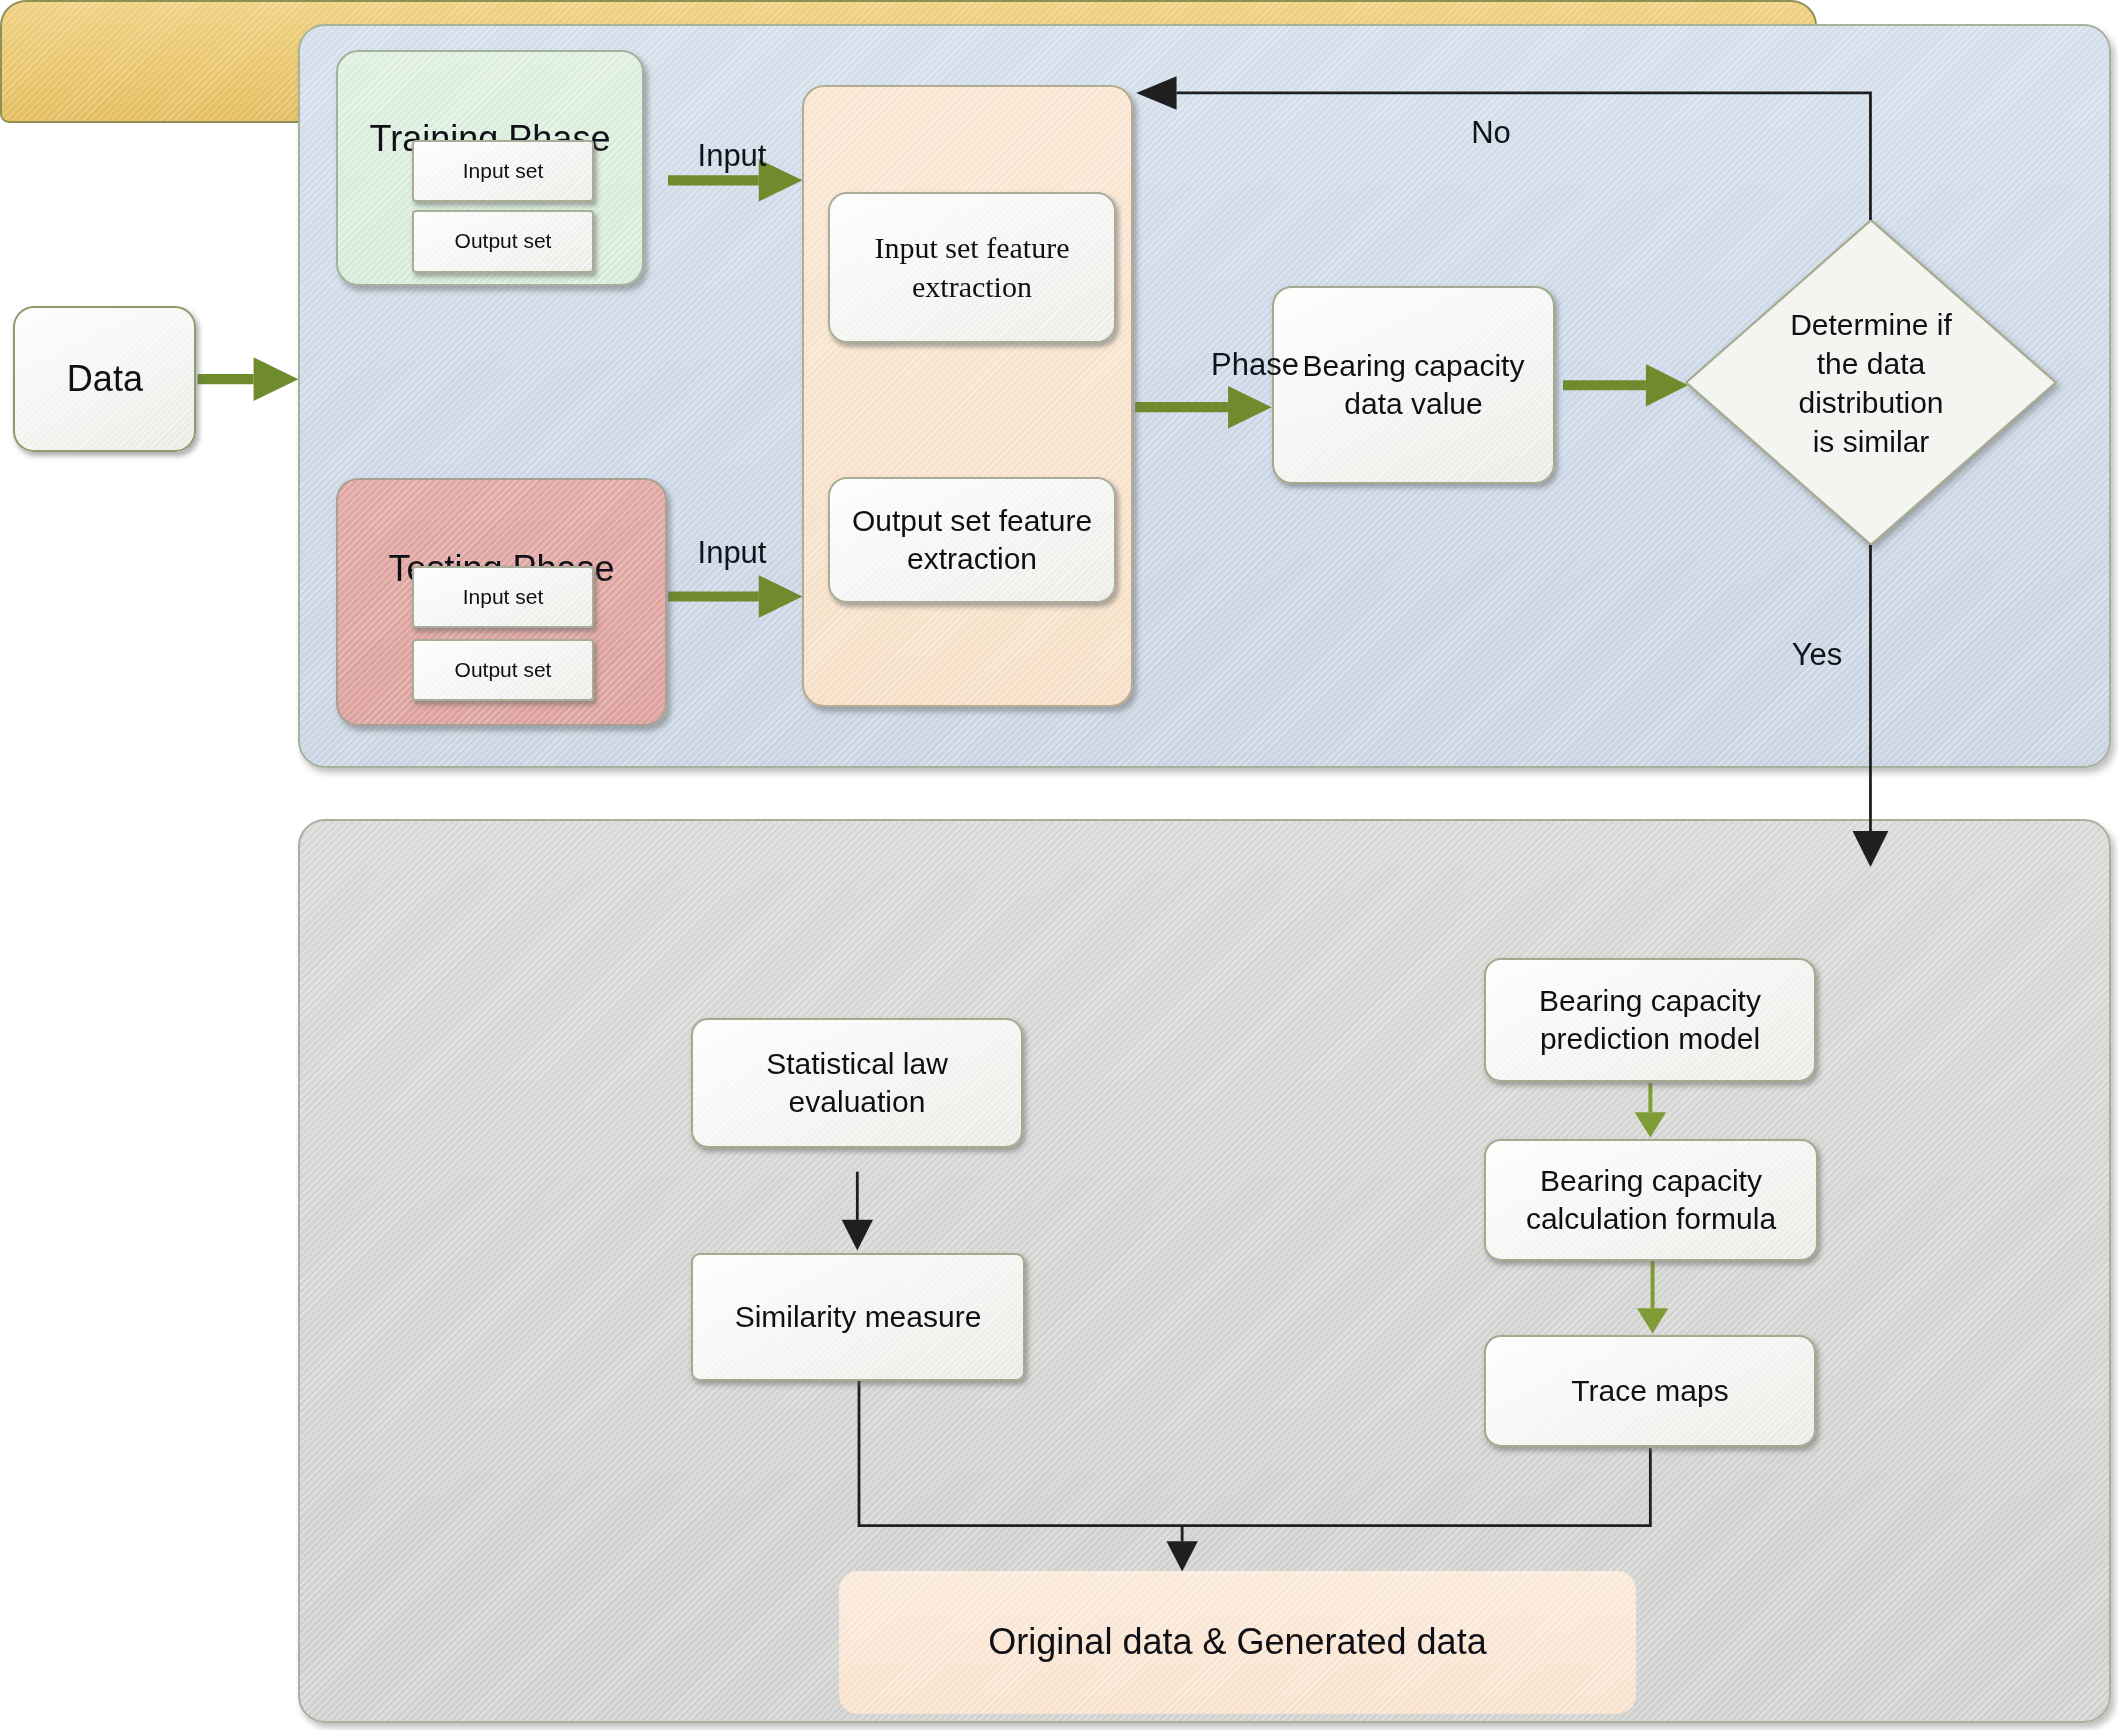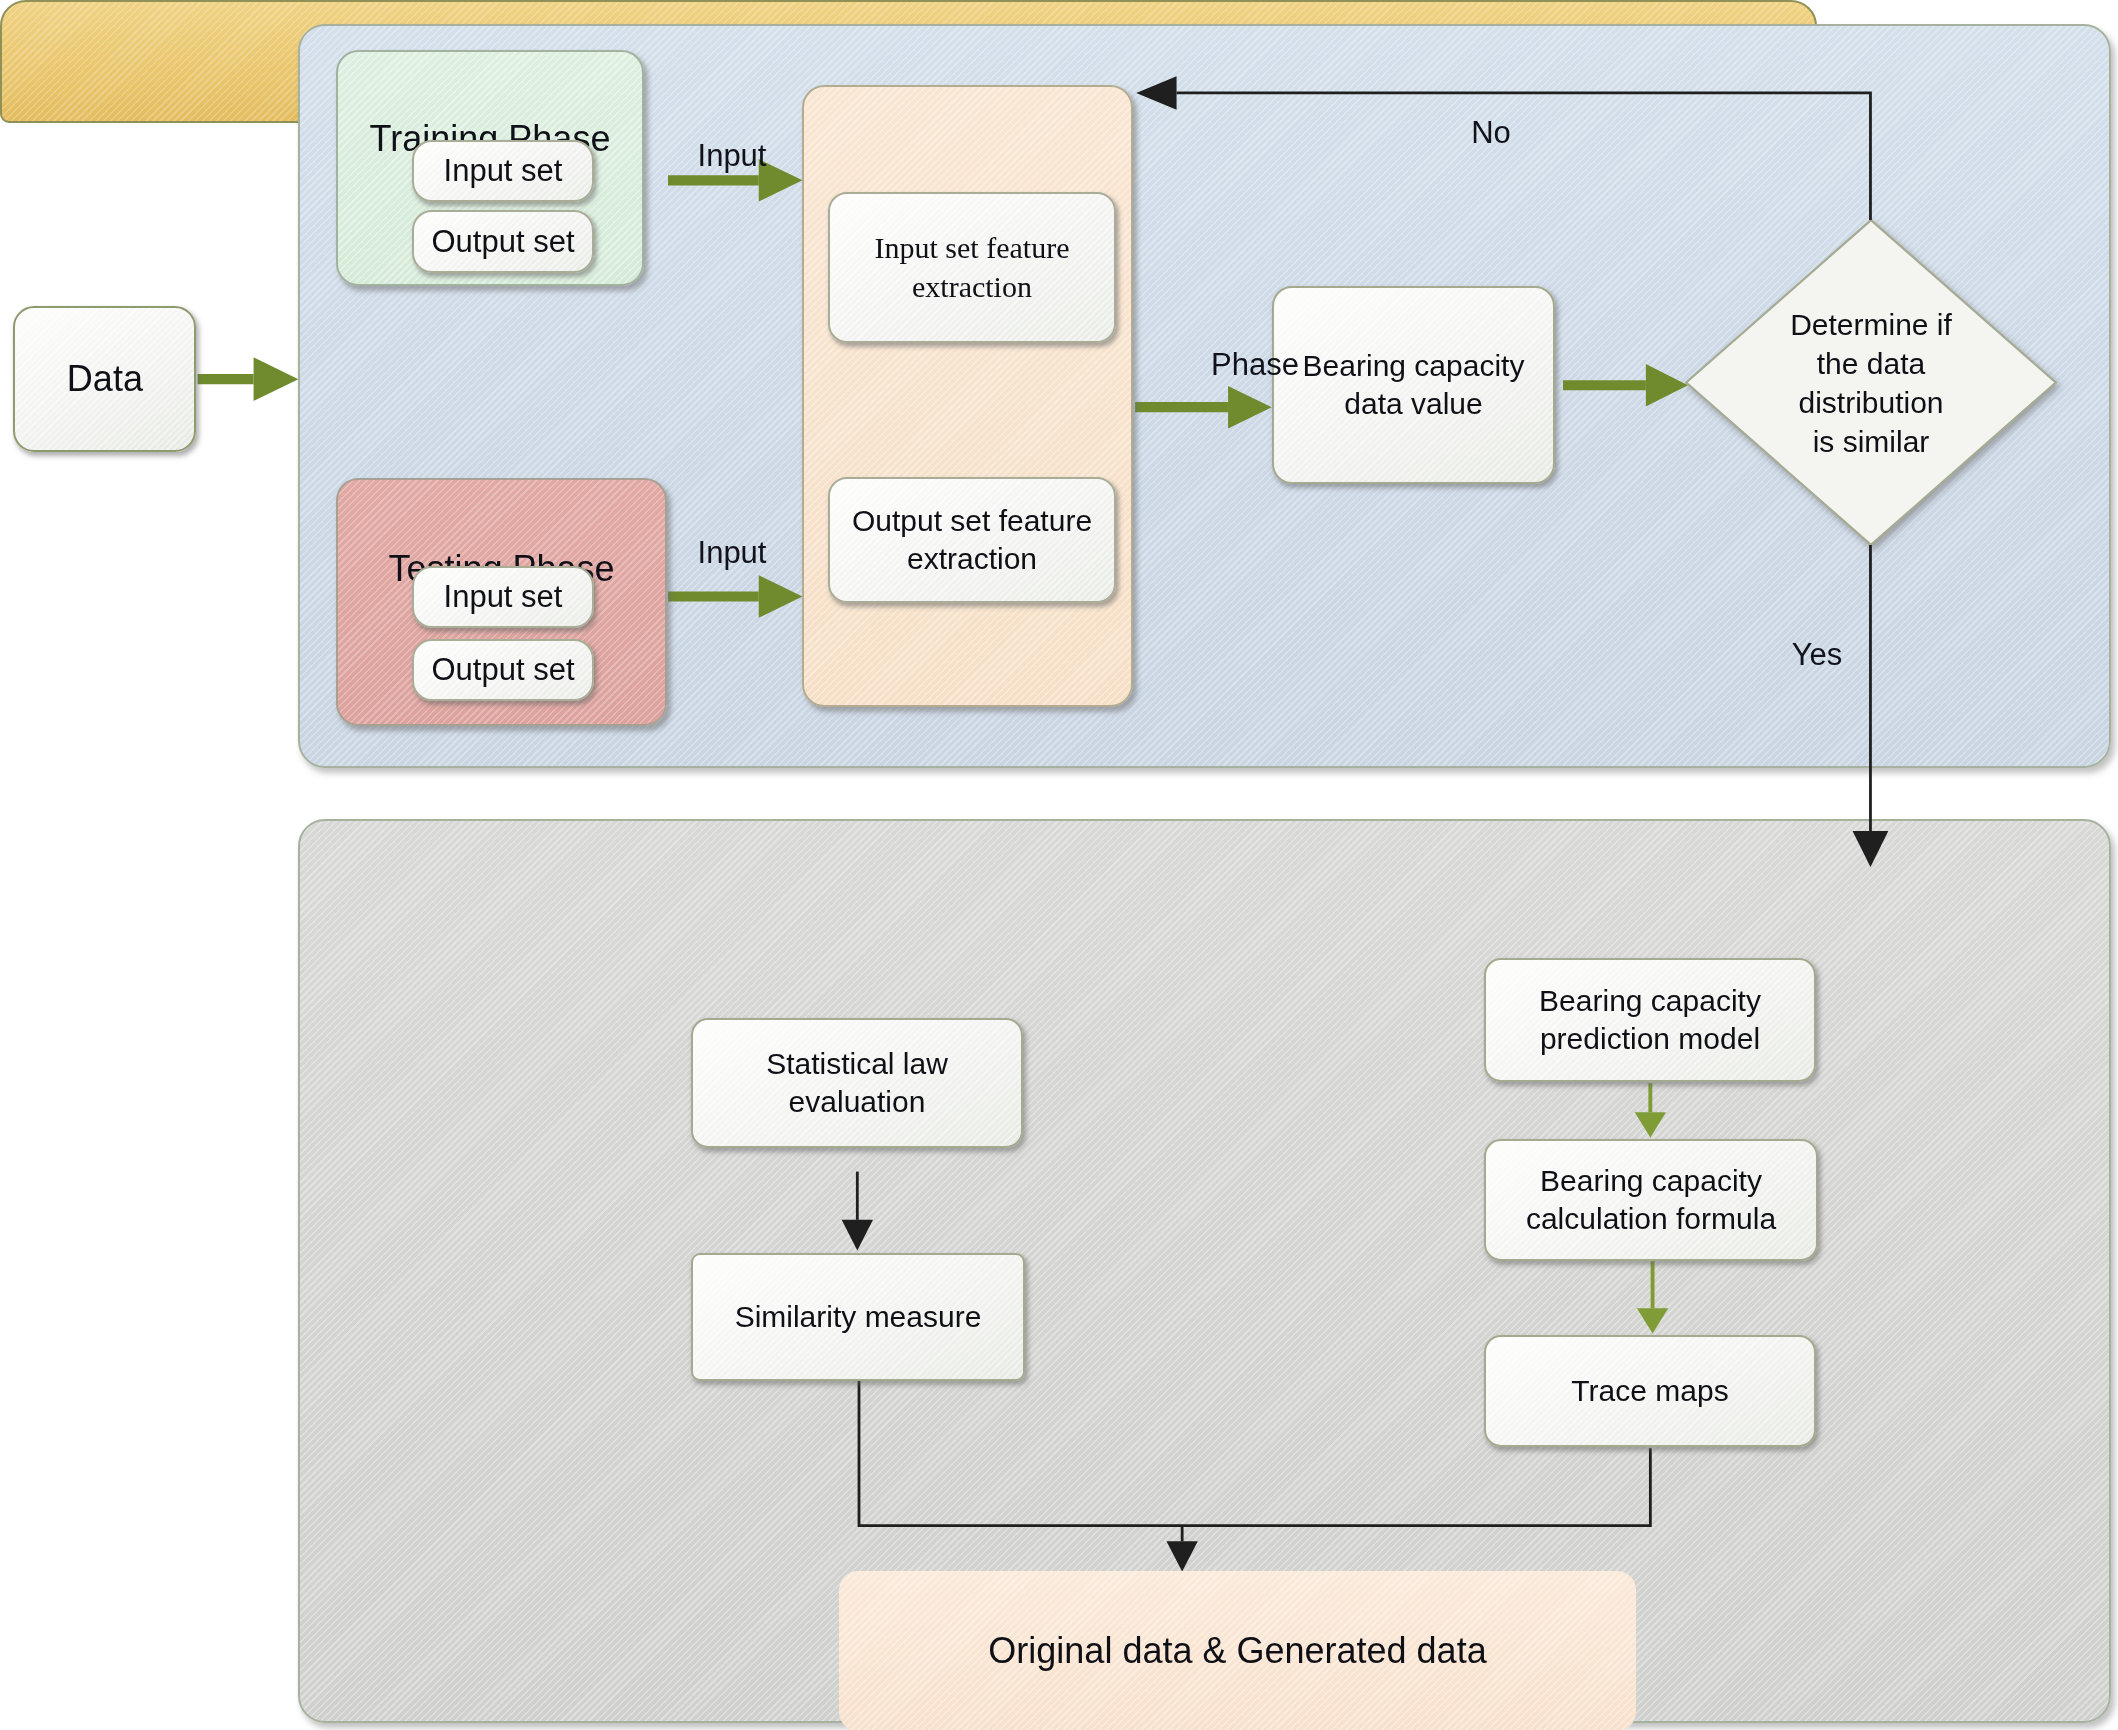--- a/index.html
+++ b/index.html
@@ -36,21 +36,21 @@
     box-shadow:2.8px 3.9px 5px rgba(100,100,100,.5);}
   .txt{white-space:pre-line;line-height:1.28;}
 
   #data-box{left:13.4px;top:306px;width:183px;height:146px;border-radius:21px;border-color:#8d9b6f;font-size:36px;}
   #bearing-value{left:1272px;top:286px;width:283px;height:198px;border-radius:20px;font-size:30px;}
   #stat-eval{left:691px;top:1018px;width:332px;height:130px;border-radius:17px;font-size:30px;}
   #similarity{left:691px;top:1253px;width:334px;height:128px;border-radius:9px;font-size:30px;}
   #pred-model{left:1484px;top:958px;width:332px;height:124px;border-radius:17px;font-size:30px;}
   #calc-formula{left:1484px;top:1139px;width:334px;height:122px;border-radius:17px;font-size:30px;}
   #trace-maps{left:1484px;top:1335px;width:332px;height:112px;border-radius:17px;font-size:30px;}
-  #final-box{left:839px;top:1571px;width:797px;height:160px;border-radius:19px;border-color:#b7af9b;
+  #final-box{left:839px;top:1571px;width:797px;height:143px;border-radius:19px;border-color:#b7af9b;
     background:
       repeating-linear-gradient(135deg,rgba(255,255,255,.35) 0 1.7px,rgba(255,255,255,0) 1.7px 5px),
       linear-gradient(180deg,#fbe9d9 0%,#f8e1cc 100%);
     font-size:36px;}
 
   
   .group{position:absolute;box-sizing:border-box;z-index:8;}
   .group-title{position:absolute;left:0;right:0;text-align:center;font-size:36px;color:#101018;}
   #training-box{left:336px;top:50px;width:308px;height:236px;border-radius:22.4px;border:2.2px solid #a2b1a0;
     background:
@@ -65,21 +65,21 @@
     box-shadow:3.4px 4.5px 5.6px rgba(110,110,110,.5);}
   #testing-box .group-title{top:56px;margin-top:12px;}
   #train-model{left:802px;top:85px;width:331px;height:622px;border-radius:22.4px;border:2.2px solid #b3ab92;
     background:
       repeating-linear-gradient(135deg,rgba(255,255,255,.35) 0 1.7px,rgba(255,255,255,0) 1.7px 5px),
       linear-gradient(180deg,#f9e6d2 0%,#f6dfc6 100%);
     box-shadow:3.4px 4.5px 5.6px rgba(110,110,110,.5);}
   #train-model .group-title{top:106px;}
 
   .pill{position:absolute;box-sizing:border-box;display:flex;align-items:center;justify-content:center;
-    border:2.2px solid #a9ad97;border-radius:20px;font-size:31px;color:#0f0f16;
+    border:2.2px solid #a9ad97;border-radius:4px;font-size:21px;color:#0f0f16;
     background:
       repeating-linear-gradient(135deg,rgba(255,255,255,.5) 0 1.7px,rgba(255,255,255,0) 1.7px 4.5px),
       linear-gradient(155deg,#fdfdfc 0%,#f2f3f0 60%,#eaece7 100%);
     box-shadow:2.2px 3.4px 4.5px rgba(100,100,100,.5);z-index:10;}
   #t-input{left:412px;top:140px;width:182px;height:62px;}
   #t-output{left:412px;top:210px;width:182px;height:63px;}
   #s-input{left:412px;top:566px;width:182px;height:62px;}
   #s-output{left:412px;top:639px;width:182px;height:62px;}
   #tm-input{left:828px;top:192px;width:288px;height:151px;border-radius:19px;font-size:30px;text-align:center;font-family:Liberation Serif, serif;}
   #tm-output{left:828px;top:477px;width:288px;height:126px;border-radius:19px;font-size:30px;text-align:center;}

